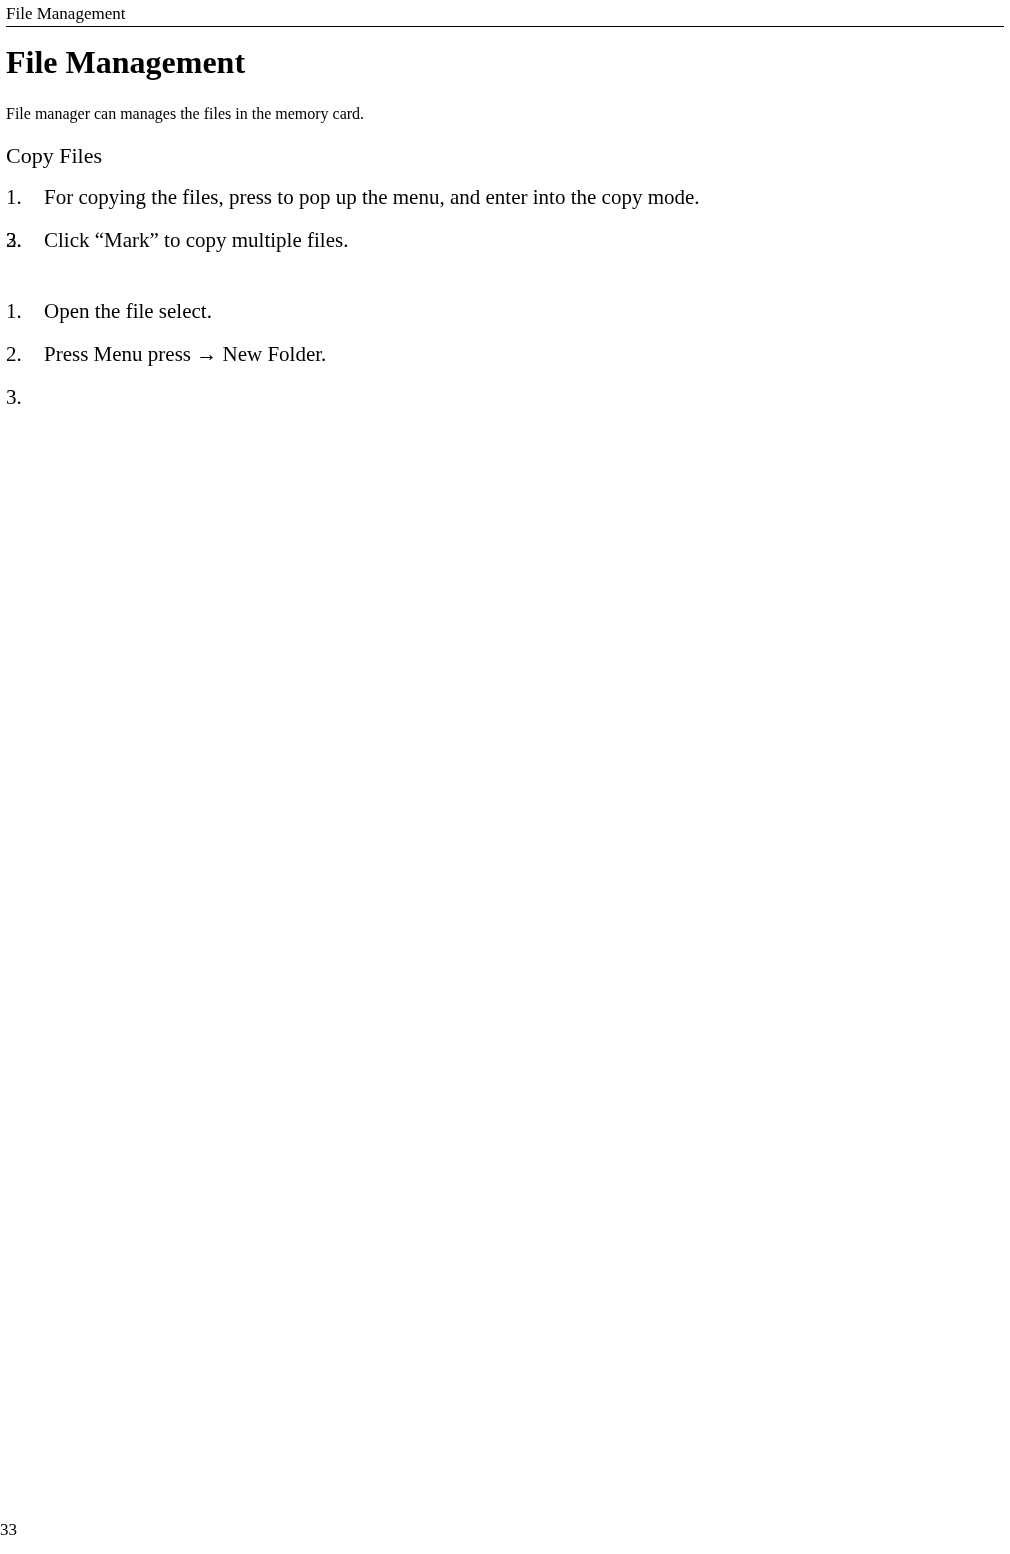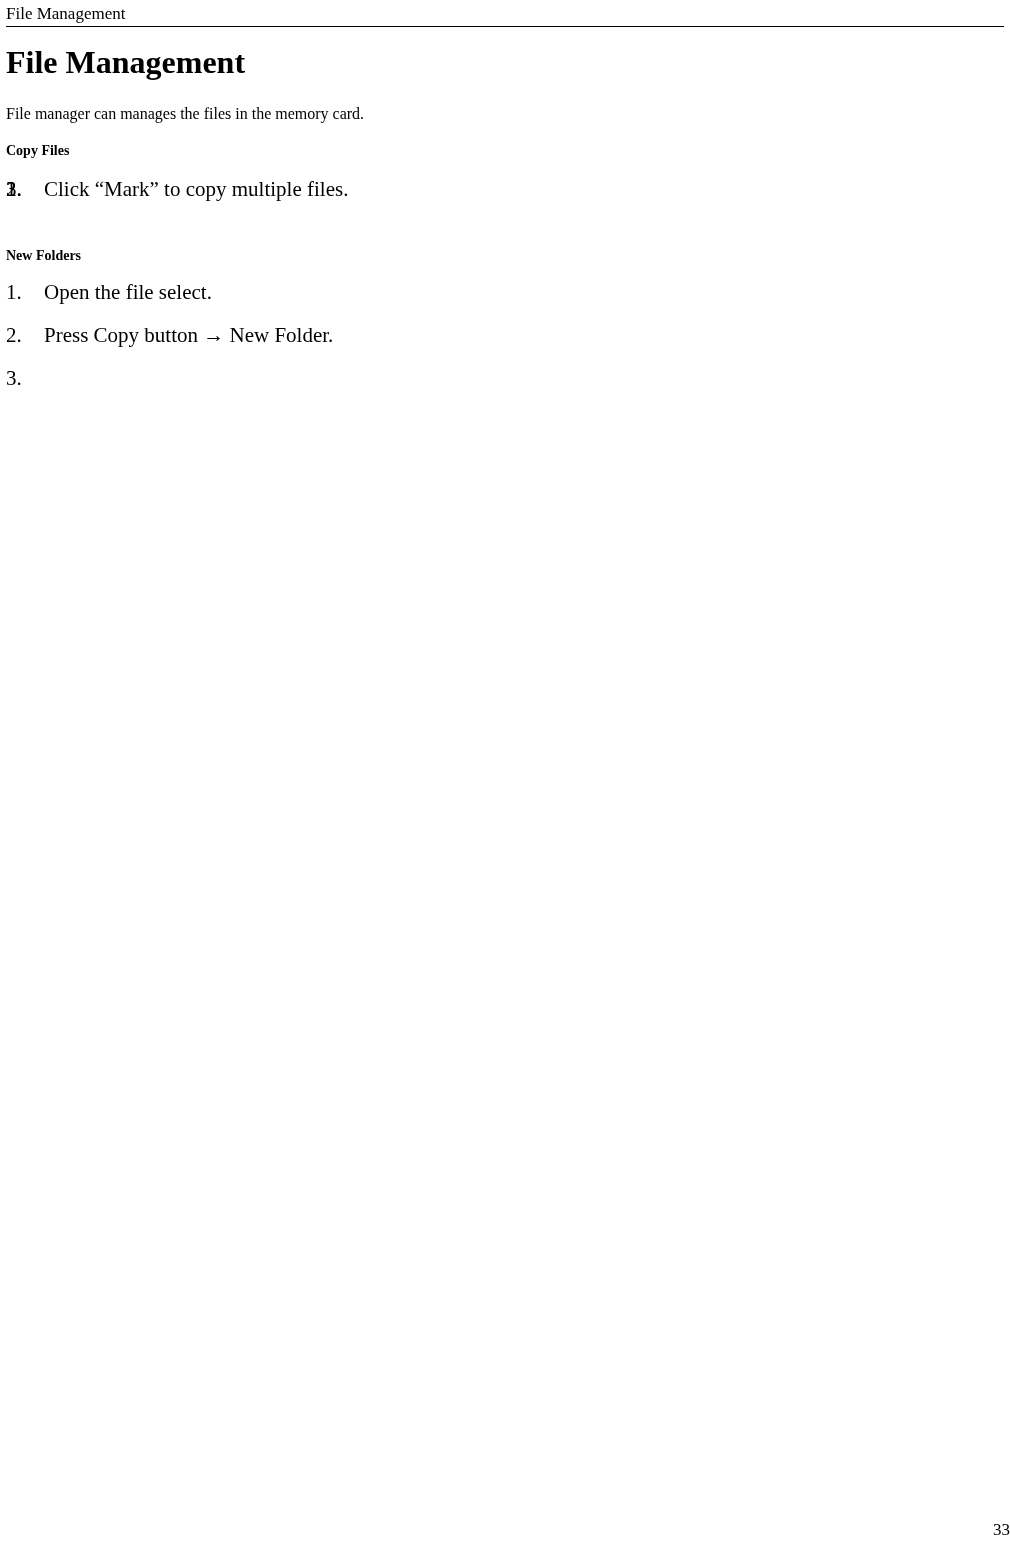--- a/index.html
+++ b/index.html
@@ -41,22 +41,22 @@
       font-size: 32px;
       font-weight: bold;
       margin-top: 8px;
       margin-bottom: 24px;
     }
     p.intro {
       font-size: 16px;
       margin-bottom: 20px;
     }
     h2.sub-heading {
-      font-size: 14px;
-      font-weight: bold;
+      font-size: 22px;
+      font-weight: normal;
       margin-bottom: 16px;
     }
     ol.numbered {
       list-style: none;
       padding: 0;
       margin: 0 0 30px 0;
     }
     ol.numbered li {
       font-size: 21px;
       margin-bottom: 18px;
@@ -69,59 +69,59 @@
       top: 0;
     }
     .spacer {
       height: 16px;
     }
     .page-number {
       position: absolute;
       bottom: 14px;
       left: 0;
       right: 0;
-      text-align: right;
+      text-align: left;
       font-size: 17px;
     }
   </style>
 </head>
 <body>
 
 <div class="header-title">File Management</div>
 <hr class="header-rule">
 
 <div class="content">
   <h1 class="main-heading">File Management</h1>
   <p class="intro">File manager can manages the files in the memory card.</p>
 
   <h2 class="sub-heading">Copy Files</h2>
   <ol class="numbered">
     <li>
       <span class="num">1.</span>
+      <span>For copying the files, press to pop up the menu, and enter into the copy mode.</span>
     </li>
     <li>
       <span class="num">2.</span>
     </li>
     <li>
       <span class="num">3.</span>
       <span>Click “Mark” to copy multiple files.</span>
     </li>
   </ol>
 
   <div class="spacer"></div>
 
-  <h2 class="sub-heading">New Folders</h2>
   <ol class="numbered">
     <li>
       <span class="num">1.</span>
       <span>Open the file select.</span>
     </li>
     <li>
       <span class="num">2.</span>
-      <span>Press Copy button → New Folder.</span>
+      <span>Press Menu press → New Folder.</span>
     </li>
     <li>
       <span class="num">3.</span>
     </li>
   </ol>
 </div>
 
 <div class="page-number">33</div>
 
 </body></html>

